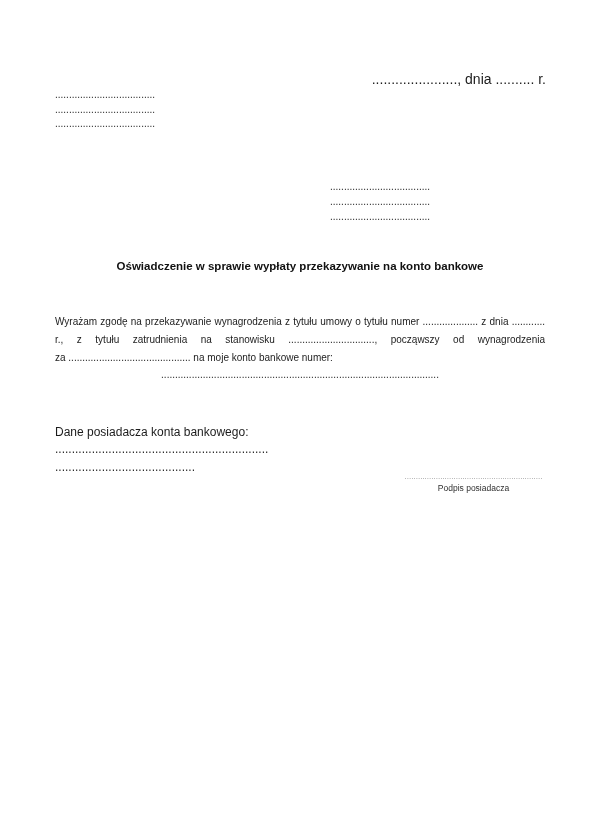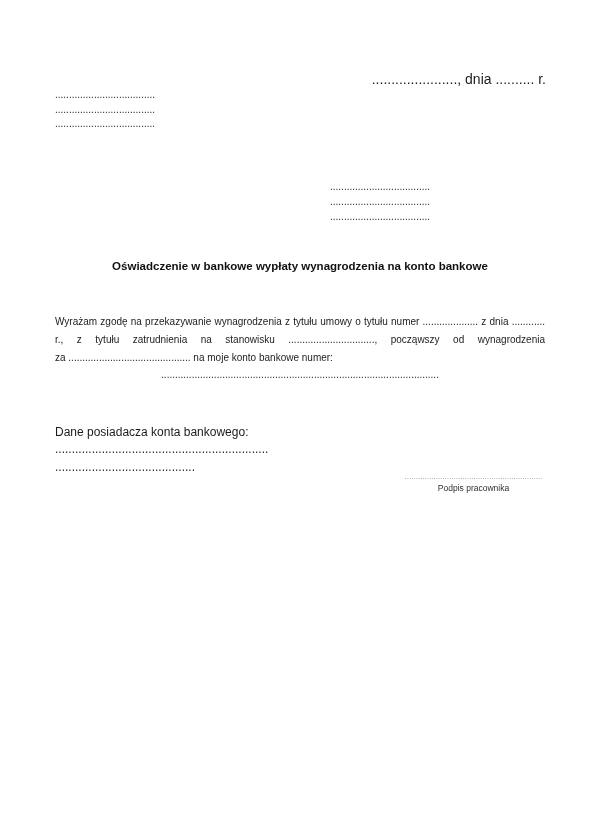--- a/index.html
+++ b/index.html
@@ -109,33 +109,33 @@
     <div class="fill-line">....................................</div>
     <div class="fill-line">....................................</div>
   </div>
 
   <div class="employer-block">
     <div class="fill-line">....................................</div>
     <div class="fill-line">....................................</div>
     <div class="fill-line">....................................</div>
   </div>
 
-  <div class="doc-title">Oświadczenie w bankowe wypłaty wynagrodzenia na konto bankowe</div>
+  <div class="doc-title">Oświadczenie w sprawie wypłaty przekazywanie na konto bankowe</div>
 
   <div class="body-text">
     <div class="body-line">Wyrażam zgodę na przekazywanie wynagrodzenia z tytułu umowy o tytułu numer .................... z dnia ............</div>
     <div class="body-line">r., z tytułu zatrudnienia na stanowisku ..............................., począwszy od wynagrodzenia</div>
     <div class="body-line last-line">za ............................................ na moje konto bankowe numer:</div>
     <div class="account-line">....................................................................................................</div>
   </div>
 
   <div class="holder-block">
     <div>Dane posiadacza konta bankowego:</div>
     <div class="fill-line">................................................................</div>
     <div class="fill-line">..........................................</div>
   </div>
 
   <div class="signature-block">
     <div class="signature-line">..............................................................</div>
-    <div class="signature-label">Podpis pracownika</div>
+    <div class="signature-label">Podpis posiadacza</div>
   </div>
 
 </div>
 
 </body></html>

